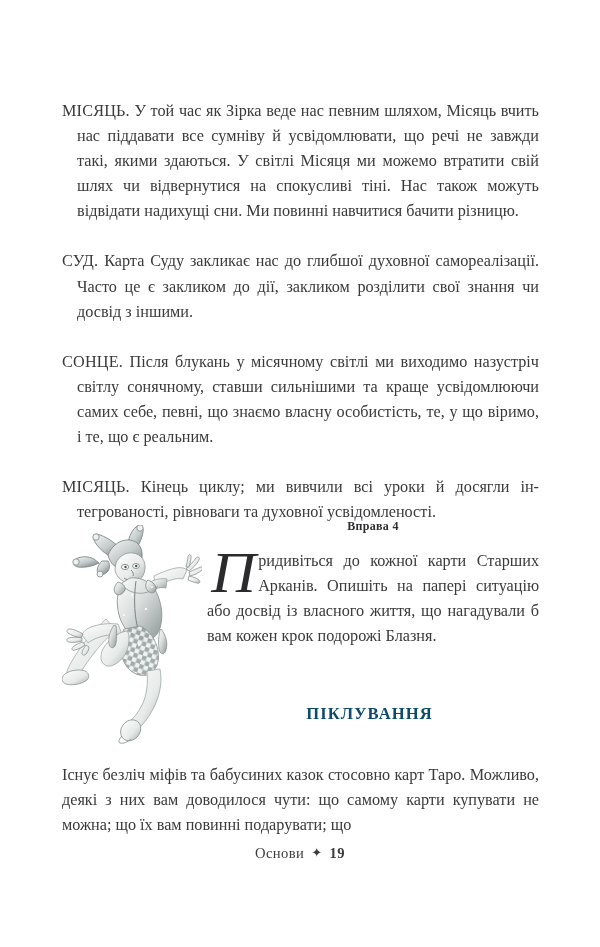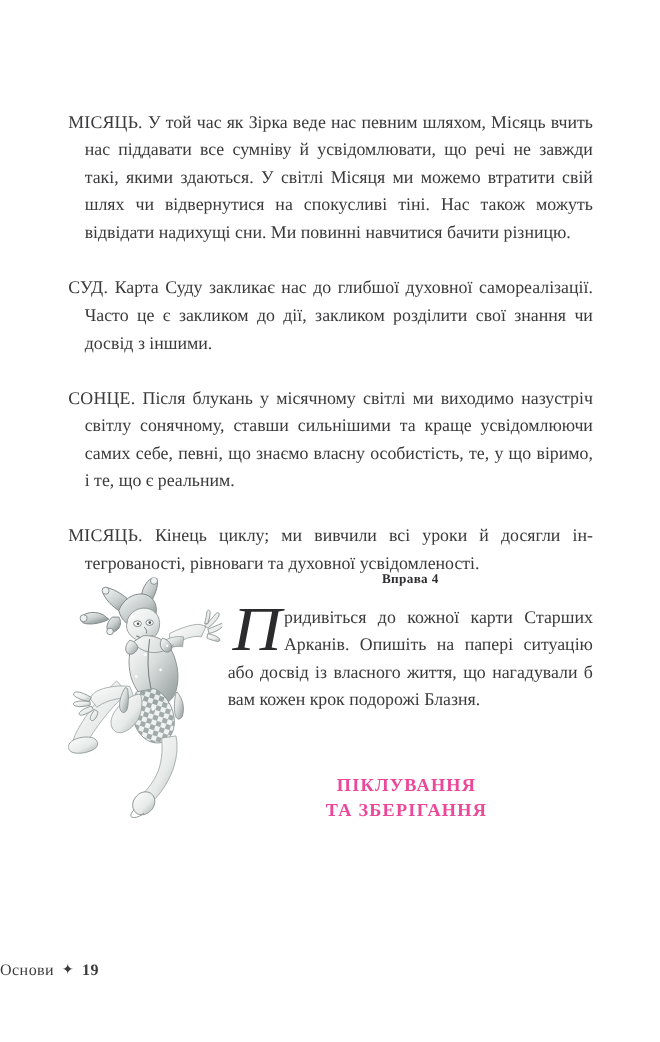--- a/index.html
+++ b/index.html
@@ -93,21 +93,21 @@
   #section-heading {
     position: absolute;
     left: 200px;
     top: 702px;
     width: 339px;
     text-align: center;
     font-size: 16.6px;
     font-weight: bold;
     line-height: 23px;
     letter-spacing: 1.1px;
-    color: #ec4899;
+    color: #0c4a6e;
   }
   #section-heading .hl { display: block; }
 
   
   #closing {
     position: absolute;
     left: 62px;
     top: 763px;
     width: 477px;
     font-size: 16.2px;
@@ -115,25 +115,24 @@
     text-align: justify;
     margin: 0;
   }
 
   
   #footer {
     position: absolute;
     left: 0;
     top: 845px;
     width: 600px;
-    text-align: left;
+    text-align: center;
     font-size: 14.6px;
     color: #3c3c3e;
     letter-spacing: .4px;
-    margin-top: 28px;
   }
   #footer .star {
     display: inline-block;
     margin: 0 7px;
     font-size: 13px;
     vertical-align: 1px;
   }
   #footer .pageno { font-weight: bold; }
 </style>
 </head>
@@ -257,21 +256,21 @@
     <div id="exercise-col">
       <div id="exercise-title">Вправа 4</div>
       <p id="exercise-body">
         <span id="dropcap">П</span><span>ридивіться до кожної карти Старших Арканів. Опишіть на папері ситуацію або досвід із власного життя, що нагадували б вам кожен крок подорожі Блазня.</span>
       </p>
     </div>
   </div>
 
   <div id="section-heading">
     <span class="hl">ПІКЛУВАННЯ</span>
-    <span class="hl">ТА ЗБЕРІГАННЯ</span>
-  </div>
-
+  </div>
+
+  <p id="closing">Існує безліч міфів та бабусиних казок стосовно карт Таро. Можливо, деякі з них вам доводилося чути: що самому кар­ти купувати не можна; що їх вам повинні подарувати; що</p>
 
   <div id="footer">
     <span>Основи</span><span class="star">✦</span><span class="pageno">19</span>
   </div>
 
 </div>
 
 </body></html>

